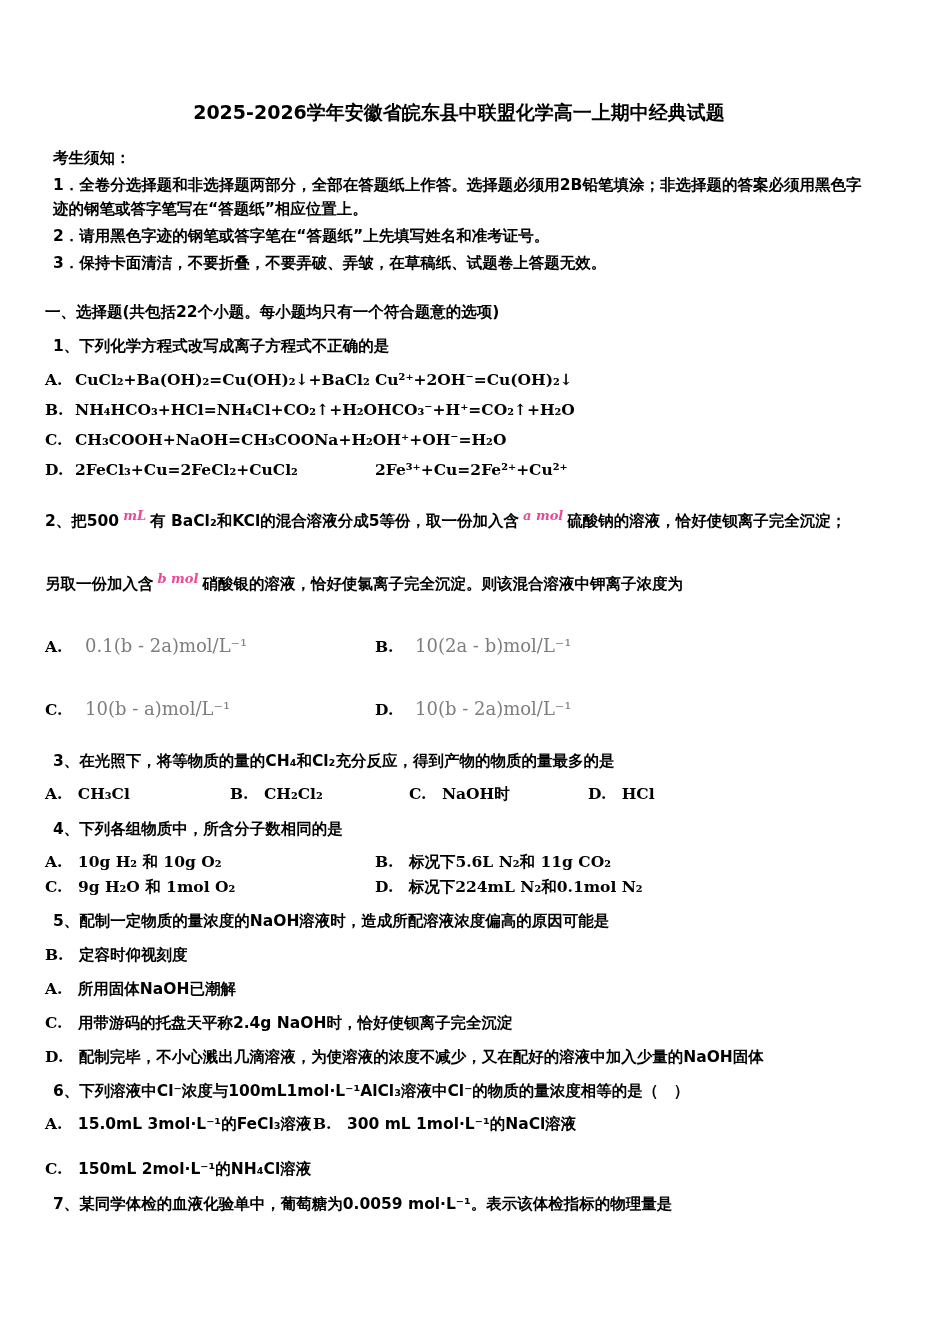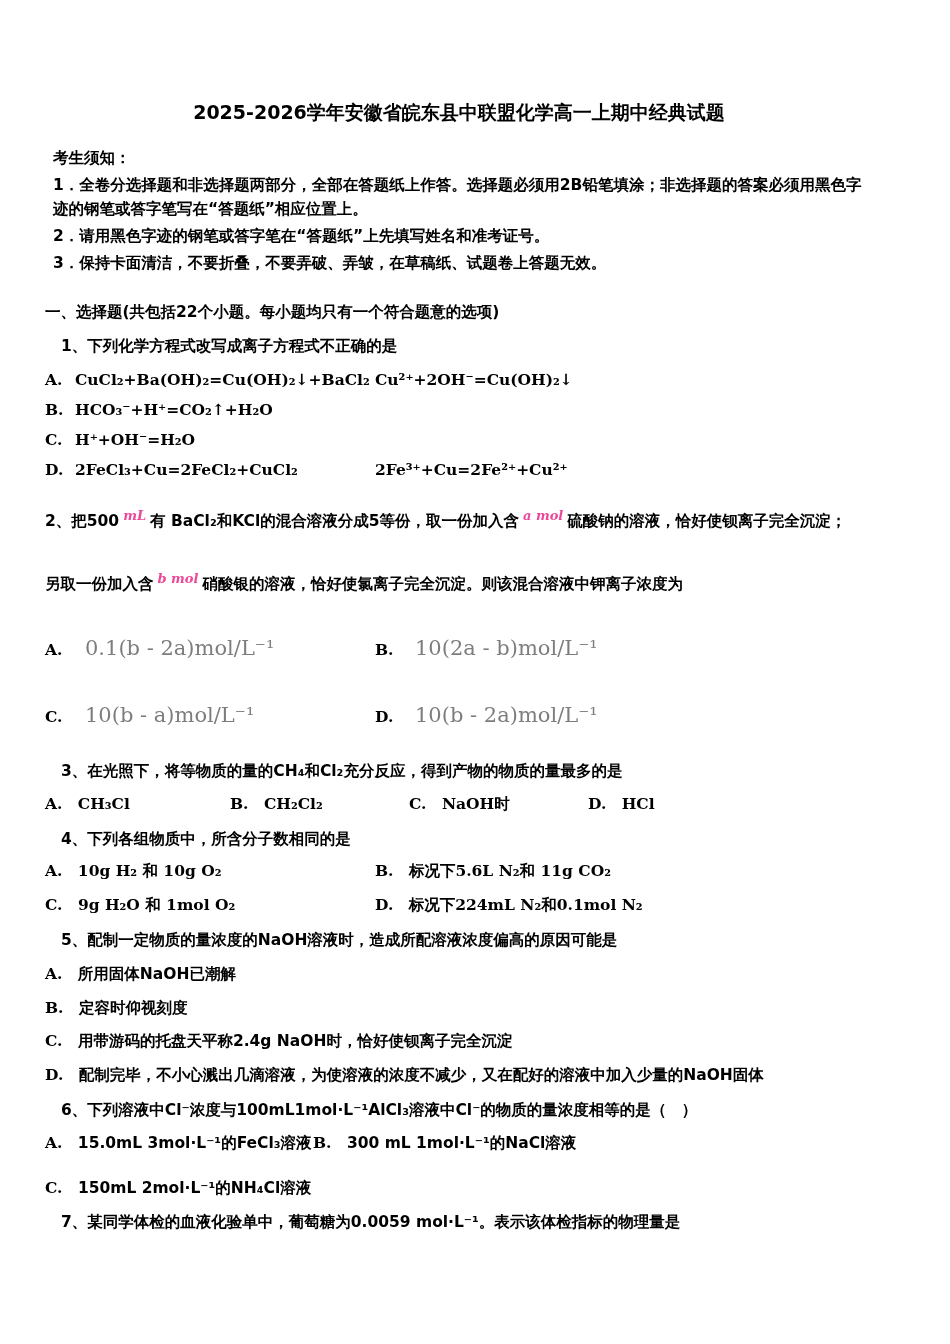--- a/index.html
+++ b/index.html
@@ -23,21 +23,21 @@
   }
   .notice p, .notice .notice-heading {
     margin: 3px 8px;
     line-height: 1.55;
   }
   .section-heading {
     margin: 26px 0 6px 0;
     line-height: 1.5;
   }
   .question { margin: 0; }
-  .stem { margin: 10px 0 8px 16px; line-height: 1.6; }
+  .stem { margin: 10px 0 8px 8px; line-height: 1.6; }
   .serif, .opt-label, .eq, .ionic, .opt-text {
     font-family: "DejaVu Serif", "Liberation Serif", serif;
   }
   
   .q1-row { display: flex; align-items: baseline; margin: 11px 0; }
   .q1-row .opt-label { width: 30px; flex: 0 0 30px; }
   .q1-row .eq { display: inline-block; min-width: 300px; }
   .q1-row .ionic { display: inline-block; }
   
   .raised {
@@ -54,26 +54,26 @@
     display: grid;
     grid-template-columns: 330px 1fr;
     row-gap: 34px;
     margin: 34px 0 26px 0;
   }
   .q2-grid .opt { display: flex; align-items: baseline; }
   .q2-grid .opt-label { width: 30px; flex: 0 0 30px; }
   .q2-formula {
     color: #7d7d7d;
     font-family: "DejaVu Serif", "Liberation Serif", serif;
-    font-size: 21px;
+    font-size: 18px;
     font-weight: normal;
   }
   
   .grid-4 { display: grid; grid-template-columns: 168px 162px 162px 1fr; margin: 6px 0 10px 0; gap: 17px; }
-  .grid-2 { display: grid; grid-template-columns: 330px 1fr; row-gap: 9px; margin: 6px 0 10px 0; }
+  .grid-2 { display: grid; grid-template-columns: 330px 1fr; margin: 6px 0 10px 0; }
   .grid-2-narrow { display: grid; grid-template-columns: 268px 1fr; row-gap: 20px; margin: 6px 0 10px 0; }
   .opt { line-height: 1.6; }
   .opt .opt-label { margin-right: 10px; }
   .opt-line { margin: 9px 0; line-height: 1.6; }
   .opt-line .opt-label { margin-right: 10px; }
 </style>
 </head>
 <body>
 
 <div class="page">
@@ -91,24 +91,26 @@
 
   <div class="question">
     <p class="stem">1、下列化学方程式改写成离子方程式不正确的是</p>
     <div class="q1-row">
       <span class="opt-label">A.</span>
       <span class="eq">CuCl₂+Ba(OH)₂=Cu(OH)₂↓+BaCl₂</span>
       <span class="ionic">Cu²⁺+2OH⁻=Cu(OH)₂↓</span>
     </div>
     <div class="q1-row">
       <span class="opt-label">B.</span>
+      <span class="eq">NH₄HCO₃+HCl=NH₄Cl+CO₂↑+H₂O</span>
       <span class="ionic">HCO₃⁻+H⁺=CO₂↑+H₂O</span>
     </div>
     <div class="q1-row">
       <span class="opt-label">C.</span>
+      <span class="eq">CH₃COOH+NaOH=CH₃COONa+H₂O</span>
       <span class="ionic">H⁺+OH⁻=H₂O</span>
     </div>
     <div class="q1-row">
       <span class="opt-label">D.</span>
       <span class="eq">2FeCl₃+Cu=2FeCl₂+CuCl₂</span>
       <span class="ionic">2Fe³⁺+Cu=2Fe²⁺+Cu²⁺</span>
     </div>
   </div>
 
   <div class="question">
@@ -178,28 +180,28 @@
       <div class="opt">
         <span class="opt-label">D.</span>
         <span class="opt-text">标况下224mL N₂和0.1mol N₂</span>
       </div>
     </div>
   </div>
 
   <div class="question">
     <p class="stem">5、配制一定物质的量浓度的NaOH溶液时，造成所配溶液浓度偏高的原因可能是</p>
     <div class="opt-line">
+      <span class="opt-label">B.</span>
+      <span>定容时仰视刻度</span>
+    </div>
+    <div class="opt-line">
       <span class="opt-label">A.</span>
       <span>所用固体NaOH已潮解</span>
     </div>
     <div class="opt-line">
-      <span class="opt-label">B.</span>
-      <span>定容时仰视刻度</span>
-    </div>
-    <div class="opt-line">
       <span class="opt-label">C.</span>
       <span>用带游码的托盘天平称2.4g NaOH时，恰好使钡离子完全沉淀</span>
     </div>
     <div class="opt-line">
       <span class="opt-label">D.</span>
       <span>配制完毕，不小心溅出几滴溶液，为使溶液的浓度不减少，又在配好的溶液中加入少量的NaOH固体</span>
     </div>
   </div>
 
   <div class="question">

